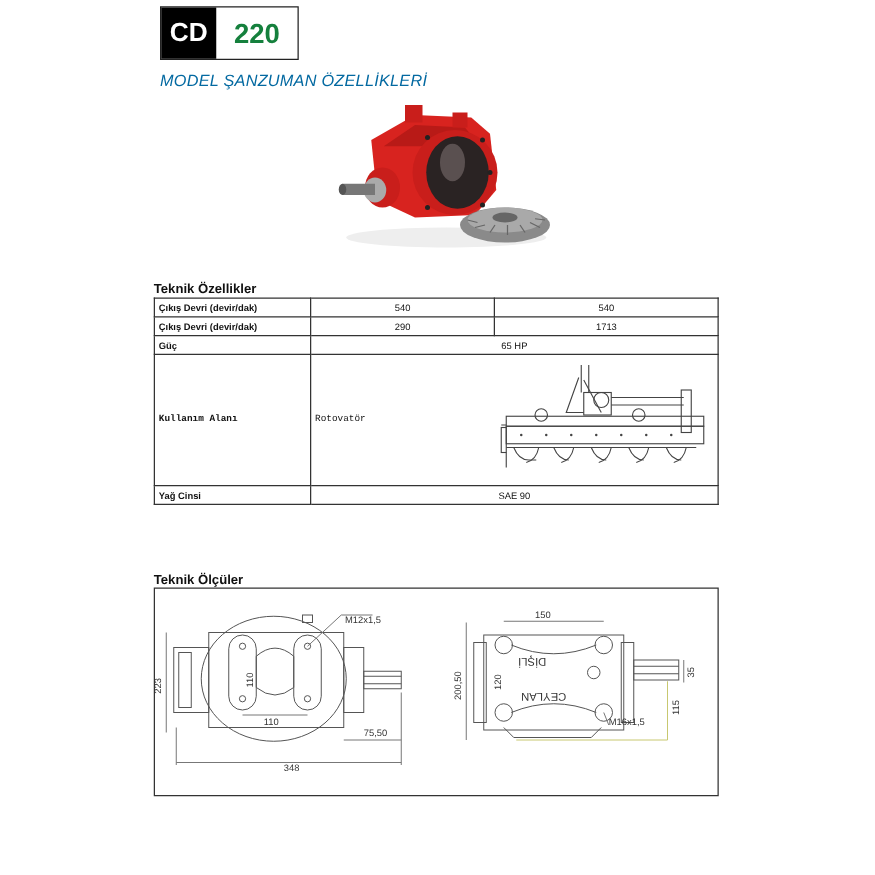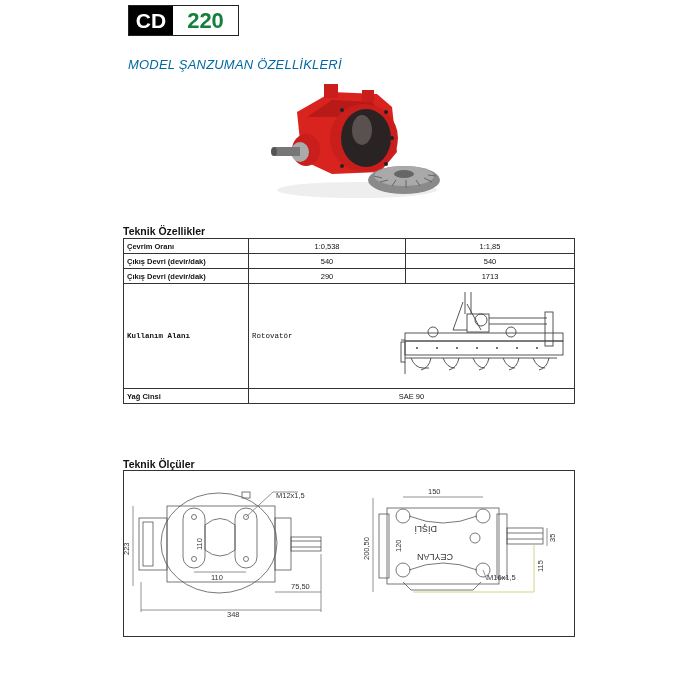--- a/index.html
+++ b/index.html
@@ -1,20 +1,20 @@
 <!DOCTYPE html>
 <html><head>
 <meta charset="utf-8">
 <style>
   html, body { margin:0; padding:0; background:#ffffff; }
   body { width:700px; height:700px; position:relative; overflow:hidden; font-family:"Liberation Sans", sans-serif; color:#111; }
   .abs { position:absolute; }
 
   
-  .badge { left:128px; top:5px; width:111px; height:31px; border:1.5px solid #222; display:flex; box-sizing:border-box;justify-content:center; }
+  .badge { left:128px; top:5px; width:111px; height:43px; border:1.5px solid #222; display:flex; box-sizing:border-box;justify-content:center; }
   .badge .cd { width:44px; background:#000; color:#fff; font-weight:bold; font-size:21px; display:flex; align-items:center; justify-content:center; }
   .badge .num { flex:1; color:#15803d; font-weight:bold; font-size:22px; display:flex; align-items:center; justify-content:center; }
   .subtitle { left:128px; top:57px; font-size:13px; font-style:italic; color:#0369a1; letter-spacing:0.2px; }
 
   
   .product { left:262px; top:72px; width:190px; height:130px; }
 
   
   .sec-title { font-weight:bold; font-size:10.5px; color:#111; }
   table.spec { position:absolute; left:123px; top:238px; width:452px; border-collapse:collapse; font-size:7.5px; }
@@ -69,34 +69,33 @@
       <line x1="144" y1="116" x2="144" y2="108"></line>
     <line x1="158" y1="114" x2="154" y2="108"></line>
       <line x1="170" y1="110" x2="162" y2="106"></line>
     <line x1="174" y1="104" x2="166" y2="103"></line>
   </g>
 </svg>
 
 <div class="abs sec-title" style="left:123px; top:225px;">Teknik Özellikler</div>
 <table class="spec">
   <tbody>
-      <tr>
-    <td class="lbl">Çevrim Oranı</td>
-    <td class="c" style="width:150px;">1:0,538</td>
-    <td class="c">1:1,85</td>
-  </tr>
   <tr>
     <td class="lbl">Çıkış Devri  (devir/dak)</td>
     <td class="c">540</td>
     <td class="c">540</td>
   </tr>
   <tr>
     <td class="lbl">Çıkış Devri  (devir/dak)</td>
     <td class="c">290</td>
     <td class="c">1713</td>
+  </tr>
+  <tr>
+    <td class="lbl">Güç</td>
+    <td class="c" colspan="2">65 HP</td>
   </tr>
   <tr class="use">
     <td class="lbl">Kullanım Alanı</td>
     <td colspan="2" style="position:relative; padding:0;">
       <span style="position:absolute; left:3px; top:48px;">Rotovatör</span>
       <svg style="position:absolute; left:148px; top:6px;" width="170" height="92" viewBox="0 0 170 92">
         <g fill="none" stroke="#444" stroke-width="0.9">
           <line x1="68" y1="2" x2="68" y2="24"></line>
               <line x1="74" y1="2" x2="74" y2="24"></line>
           <path d="M66 12 L56 40 L70 40"></path>

